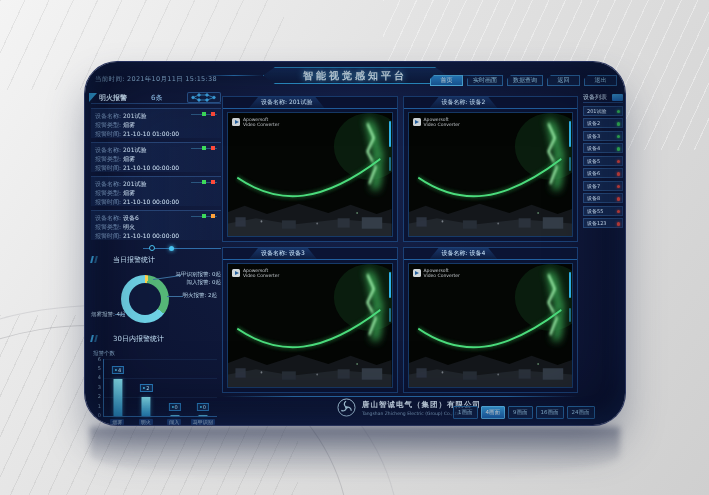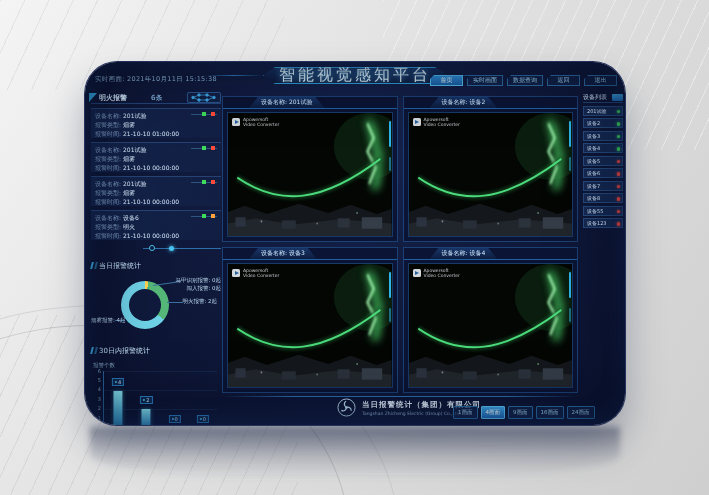--- a/index.html
+++ b/index.html
@@ -30,21 +30,21 @@
 
   
   .hdr-time { position:absolute; left:10px; top:13px; font-size:6.5px; color:#8fb9dd; letter-spacing:.3px; }
   .hdr-line-l,.hdr-line-r { position:absolute; top:13px; height:1px;
     background:linear-gradient(90deg, transparent, #2f7fc4, transparent); }
   .hdr-line-l { left:120px; width:58px; } .hdr-line-r { left:362px; width:58px; }
   .title-frame { position:absolute; left:178px; top:5px; width:184px; height:17px;
     background:linear-gradient(180deg, rgba(25,60,115,.55), rgba(12,28,62,.55));
     border:1px solid #2e9cd8; clip-path:polygon(12px 0,calc(100% - 12px) 0,100% 50%,calc(100% - 12px) 100%,12px 100%,0 50%);
     display:flex; align-items:center; justify-content:center; }
-  .title-frame .t { font-size:16px; font-weight:normal; letter-spacing:3px; color:#dff4ff;
+  .title-frame .t { font-size:10px; font-weight:bold; letter-spacing:3px; color:#dff4ff;
     text-shadow:0 0 7px rgba(90,200,255,.95); }
   .nav { position:absolute; right:8px; top:13px; display:flex; gap:4px; }
   .nav-btn { position:relative; min-width:33px; height:11px; padding:0 5px; display:flex; align-items:center; justify-content:center;
     font-size:6px; color:#9fd6f5; background:rgba(20,48,92,.4); border:1px solid #2d6ba6;
     clip-path:polygon(4px 0,100% 0,100% 100%,0 100%,0 4px); cursor:default; }
   .nav-btn.active { background:linear-gradient(180deg,#2f93dc,#1b5fa4); color:#f0fbff; border-color:#55bdf2; }
 
   
   .lpanel { position:absolute; left:6px; top:30px; width:130px; height:326px; }
   .notch { position:absolute; left:-2px; top:1px; width:0; height:0;
@@ -61,21 +61,21 @@
   .a-row { font-size:6px; line-height:9px; color:#7f9fc6; white-space:nowrap; }
   .a-row b { font-weight:normal; color:#d9edff; margin-left:2px; }
   .ind { position:absolute; right:4px; top:5px; width:26px; height:1px; background:#2a567f; }
   .ind i { position:absolute; top:-2px; width:4px; height:4px; }
   .ind .ig { left:11px; background:#3ddc5a; } .ind .ir { left:20px; background:#ff4a3a; }
   .ind .io { left:20px; background:#ffa23a; }
   .deco-line { position:relative; margin-top:5px; height:7px; }
   .deco-line .ln { position:absolute; left:52px; right:0; top:3px; height:1px; background:#2f6da8; }
   .deco-line .ring { position:absolute; left:58px; top:0; width:6px; height:6px; border:1px solid #49c3f0; border-radius:50%; background:#0e1838; }
   .deco-line .dot { position:absolute; left:78px; top:1px; width:5px; height:5px; border-radius:50%; background:#49c3f0; box-shadow:0 0 4px #49c3f0; }
-  .sec-title { margin-top:9px; font-size:7px; color:#cbe9ff; padding-left:8px; position:relative; height:10px; }
+  .sec-title { margin-top:3px; font-size:7px; color:#cbe9ff; padding-left:22px; position:relative; height:10px; }
   .sec-title::before { content:""; position:absolute; left:0; top:1px; width:2px; height:7px; background:#3fb4ee; transform:skewX(-14deg); box-shadow:4px 0 0 rgba(63,180,238,.5); }
 
   
   .donut-wrap { position:relative; height:62px; margin-top:4px; }
   .donut { position:absolute; left:30px; top:6px; width:48px; height:48px; border-radius:50%;
     background:conic-gradient(from 0deg, #ffd44f 0deg 8deg, #56b878 8deg 128deg, #6fd3e8 128deg 360deg); }
   .donut::after { content:""; position:absolute; inset:8px; border-radius:50%; background:#0f1a3c; }
   .dlabel { position:absolute; font-size:5.5px; color:#bcd9ee; white-space:nowrap; }
   .dl1 { right:0; top:2px; } .dl2 { right:0; top:10px; } .dl3 { right:4px; top:23px; } .dl4 { left:0; top:42px; }
   .dline { position:absolute; height:1px; background:#3c6f9e; }
@@ -174,21 +174,21 @@
 
 <div class="stage">
   <div class="stripes-tl"></div>
   <div class="stripes-tr"></div>
   <div class="stripes-bl"></div>
   <div class="swoosh1"></div>
   <div class="swoosh2"></div>
 
   <div class="device">
 
-    <div class="hdr-time">实时画面: 2021年10月11日 15:15:38</div>
+    <div class="hdr-time">当前时间: 2021年10月11日 15:15:38</div>
     <div class="hdr-line-l"></div>
     <div class="hdr-line-r"></div>
     <div class="title-frame">
       <span class="t">智能视觉感知平台</span>
     </div>
     <div class="nav">
       <div class="nav-btn active">首页</div>
       <div class="nav-btn">实时画面</div>
       <div class="nav-btn">数据查询</div>
       <div class="nav-btn">返回</div>
@@ -462,21 +462,21 @@
       <svg width="19" height="19" viewBox="0 0 20 20">
         <circle cx="10" cy="10" r="9" fill="none" stroke="#bfe2f5" stroke-width="1"></circle>
         <g fill="none" stroke="#bfe2f5" stroke-width="1.3">
           <path d="M10,10 C7,8 7,5 9.5,3.5"></path>
           <path d="M10,10 C12.5,9 15,10.5 15,13.5"></path>
           <path d="M10,10 C9.5,13 7,14.5 4.5,13"></path>
         </g>
         <circle cx="10" cy="10" r="1.4" fill="#bfe2f5"></circle>
       </svg>
       <div>
-        <div class="cn">当日报警统计（集团）有限公司</div>
+        <div class="cn">唐山智诚电气（集团）有限公司</div>
         <div class="en">Tangshan Zhicheng Electric (Group) Co.,Ltd.</div>
       </div>
     </div>
     <div class="channels">
       <span class="ch-btn">1画面</span>
       <span class="ch-btn active">4画面</span>
       <span class="ch-btn">9画面</span>
       <span class="ch-btn">16画面</span>
       <span class="ch-btn">24画面</span>
     </div>

